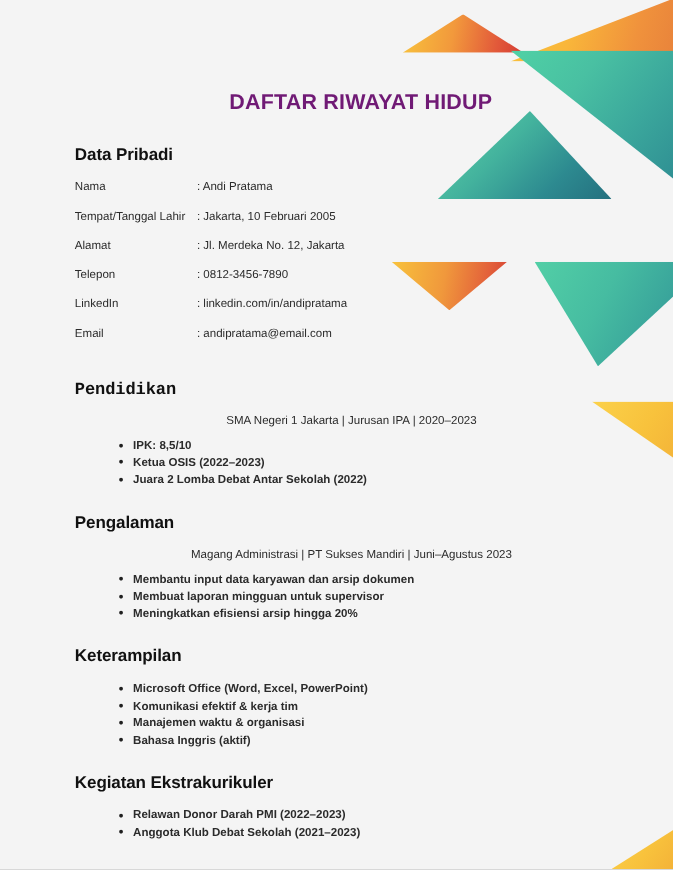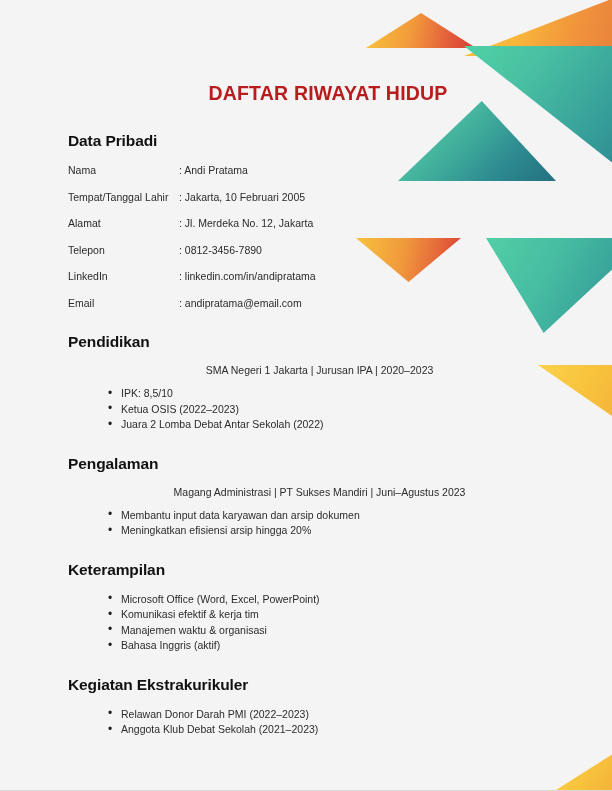--- a/index.html
+++ b/index.html
@@ -111,39 +111,39 @@
   #content {
     position: relative;
     z-index: 5;
     padding: 0 40px;
   }
 
   #doc-title {
     text-align: center;
     font-size: 19.5px;
     font-weight: bold;
-    color: #b91c1c;
+    color: #701a75;
     letter-spacing: 0.2px;
     padding-top: 82px;
     padding-left: 44px;
   }
 
   .section {
     padding-left: 28px;
   }
 
   .section-heading {
     font-size: 15.5px;
     font-weight: bold;
     color: #111111;
     letter-spacing: -0.1px;
   }
 
   #sec-data-pribadi  .section-heading { margin-top: 27px; }
-  #sec-pendidikan    .section-heading { margin-top: 10px; }
+  #sec-pendidikan    .section-heading { margin-top: 22px; font-family: Liberation Mono, monospace; }
   #sec-pengalaman    .section-heading { margin-top: 22px; }
   #sec-keterampilan  .section-heading { margin-top: 22px; }
   #sec-ekstrakurikuler .section-heading { margin-top: 22px; }
 
   
   .pd-table {
     margin-top: 14px;
     border-collapse: collapse;
   }
   .pd-row td {
@@ -170,20 +170,21 @@
     margin-top: 10px;
     padding-left: 40px;
     list-style: none;
   }
   .bullets li {
     font-size: 10.5px;
     color: #2b2b2b;
     line-height: 15.5px;
     position: relative;
     padding-left: 13px;
+    font-weight: bold;
   }
   .bullets li::before {
     content: "\2022";
     position: absolute;
     left: 0;
     top: -0.5px;
     font-size: 12px;
     color: #1f1f1f;
   }
 
@@ -248,20 +249,21 @@
         <li>Ketua OSIS (2022–2023)</li>
         <li>Juara 2 Lomba Debat Antar Sekolah (2022)</li>
       </ul>
     </div>
 
     <div class="section" id="sec-pengalaman">
       <h2 class="section-heading">Pengalaman</h2>
       <div class="entry-line">Magang Administrasi | PT Sukses Mandiri | Juni–Agustus 2023</div>
       <ul class="bullets">
         <li>Membantu input data karyawan dan arsip dokumen</li>
+        <li>Membuat laporan mingguan untuk supervisor</li>
         <li>Meningkatkan efisiensi arsip hingga 20%</li>
       </ul>
     </div>
 
     <div class="section" id="sec-keterampilan">
       <h2 class="section-heading">Keterampilan</h2>
       <ul class="bullets">
         <li>Microsoft Office (Word, Excel, PowerPoint)</li>
         <li>Komunikasi efektif &amp; kerja tim</li>
         <li>Manajemen waktu &amp; organisasi</li>

